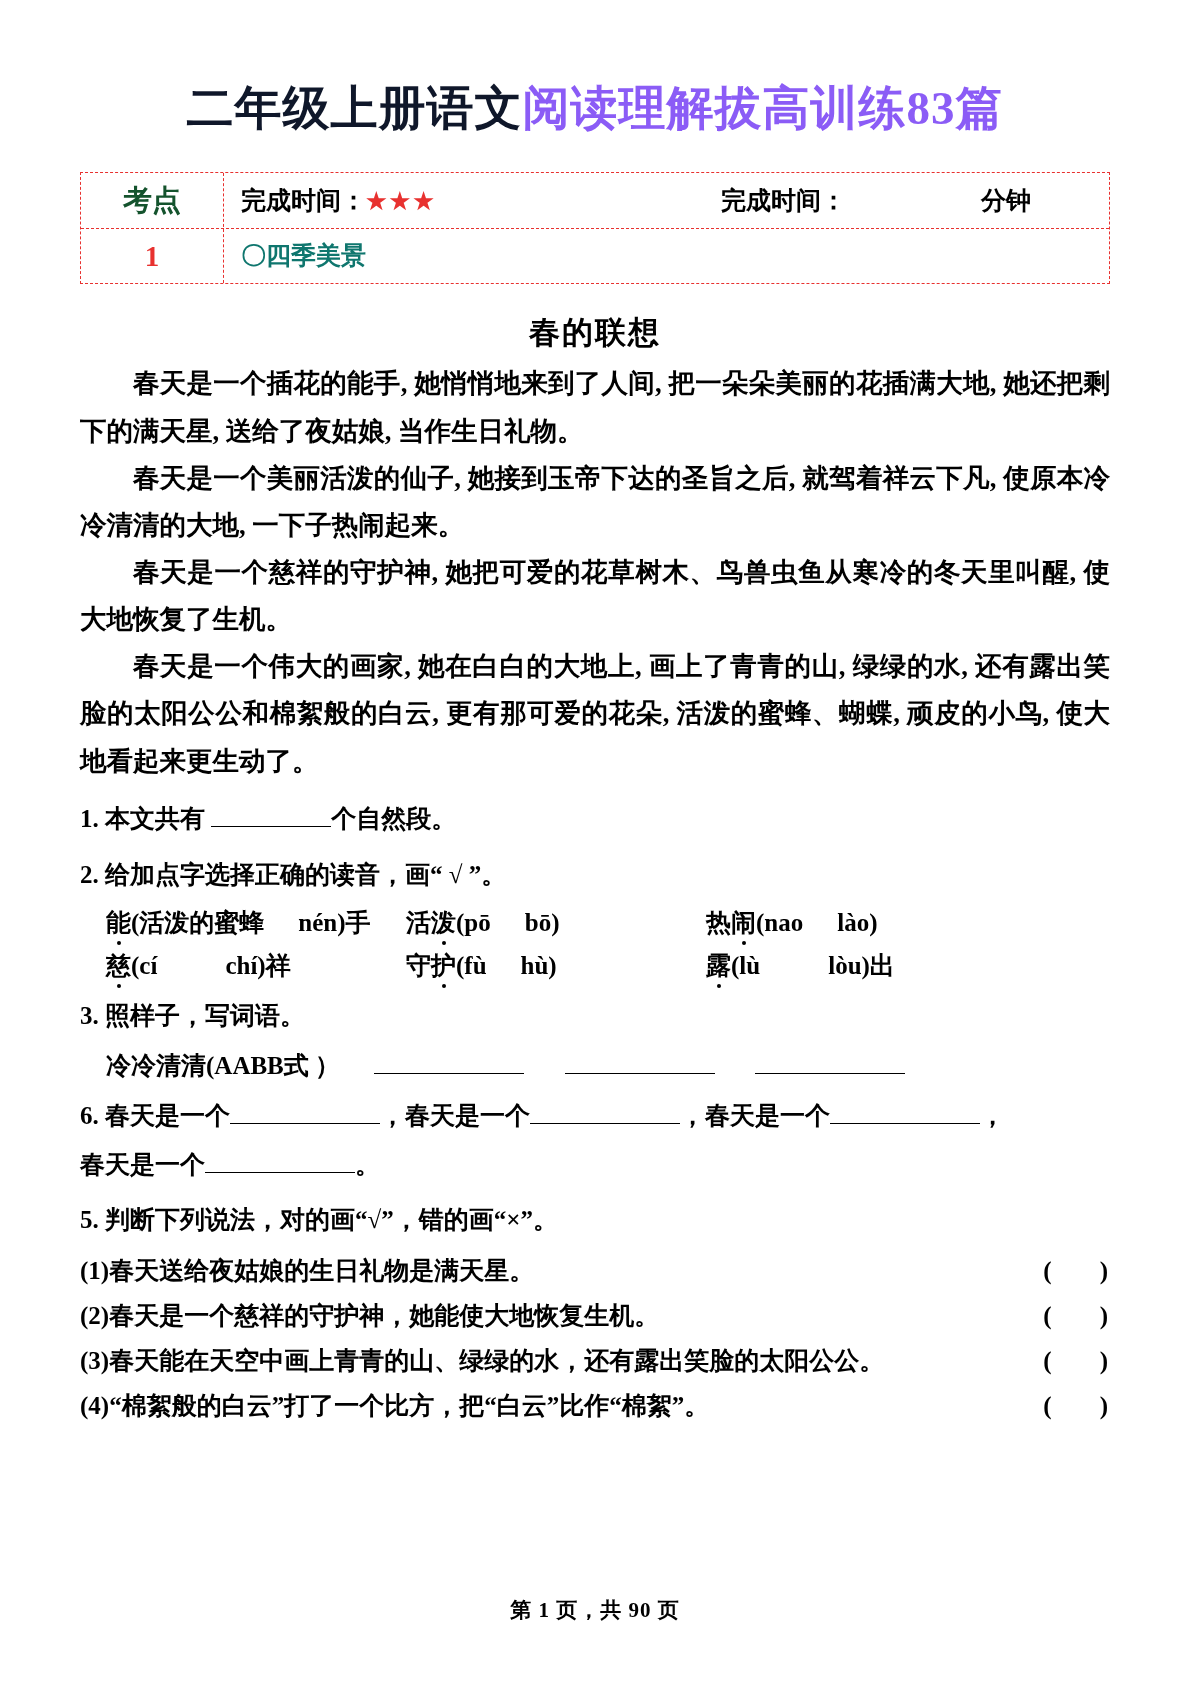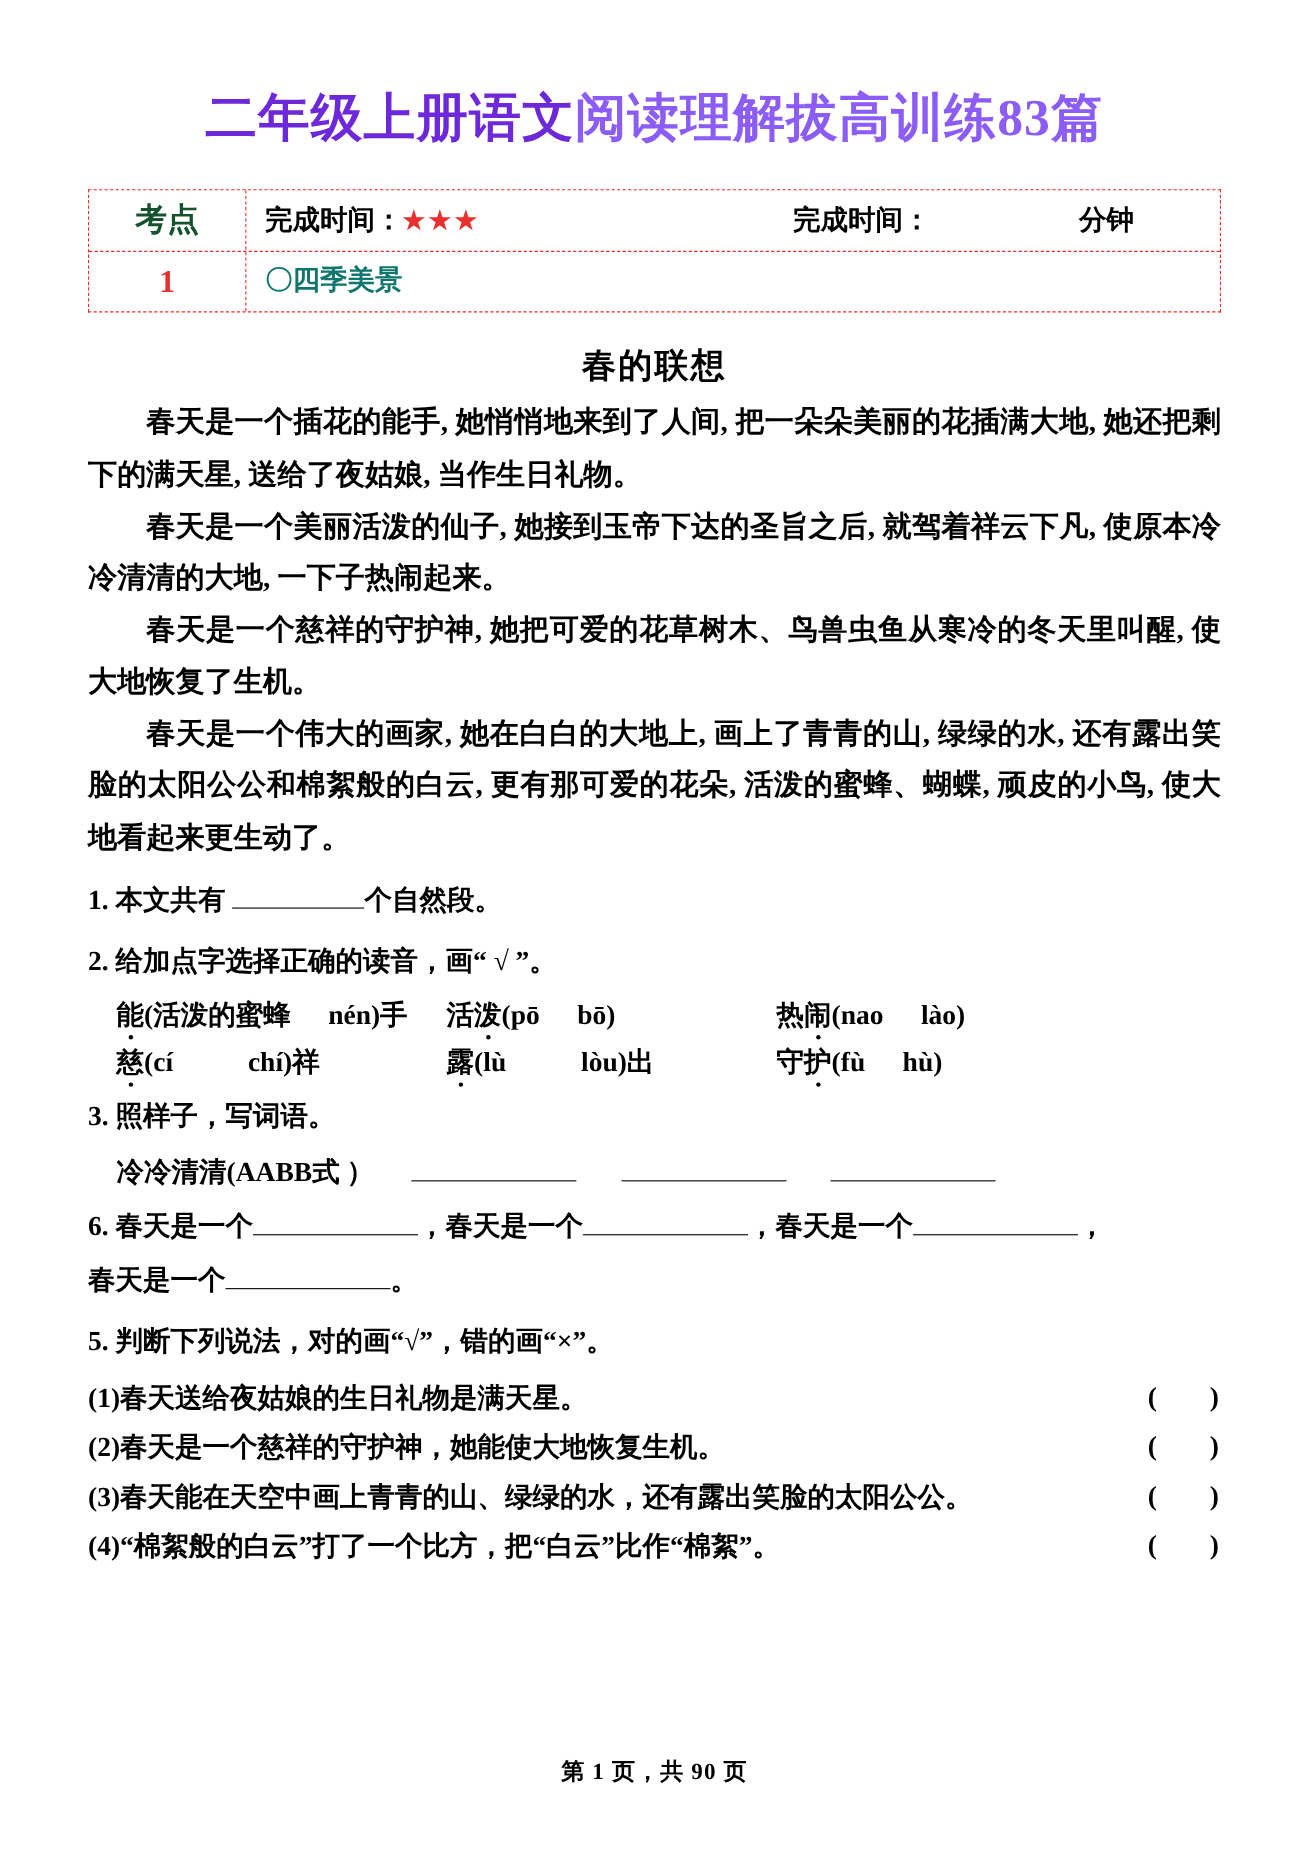--- a/index.html
+++ b/index.html
@@ -26,21 +26,21 @@
   
   .title {
     text-align: center;
     font-size: 47px;
     font-weight: bold;
     letter-spacing: 1px;
     white-space: nowrap;
     margin: 20px 0 0 0;
     line-height: 1.2;
   }
-  .title .black { color: #6d28d9; }
+  .title .black { color: #0f172a; }
   .title .red { color: #8b5cf6; }
 
   
   .info-box {
     margin-top: 36px;
     border: 1.5px dashed #e8312f;
     height: 112px;
     position: relative;
     box-sizing: border-box;
   }
@@ -266,24 +266,24 @@
     <div class="pinyin-cell">
       <span>热</span><span class="dot-char">闹</span><span>(nao</span><span class="sp"></span><span>lào)</span>
     </div>
   </div>
 
   <div class="pinyin-row">
     <div class="pinyin-cell">
       <span class="dot-char">慈</span><span>(cí</span><span class="sp"></span><span class="sp"></span><span>chí)祥</span>
     </div>
     <div class="pinyin-cell">
+      <span>守</span><span class="dot-char">护</span><span>(fù</span><span class="sp"></span><span>hù)</span>
+    </div>
+    <div class="pinyin-cell">
       <span class="dot-char">露</span><span>(lù</span><span class="sp"></span><span class="sp"></span><span>lòu)出</span>
-    </div>
-    <div class="pinyin-cell">
-      <span>守</span><span class="dot-char">护</span><span>(fù</span><span class="sp"></span><span>hù)</span>
     </div>
   </div>
 
   <div class="q">3. 照样子，写词语。</div>
   <div class="word-line">
     <span>冷冷清清(AABB式 ）</span>
     <span class="blank-line" style="width:150px;height:1em;margin-left:28px;"></span>
     <span class="blank-line" style="width:150px;height:1em;margin-left:34px;"></span>
     <span class="blank-line" style="width:150px;height:1em;margin-left:34px;"></span>
   </div>

